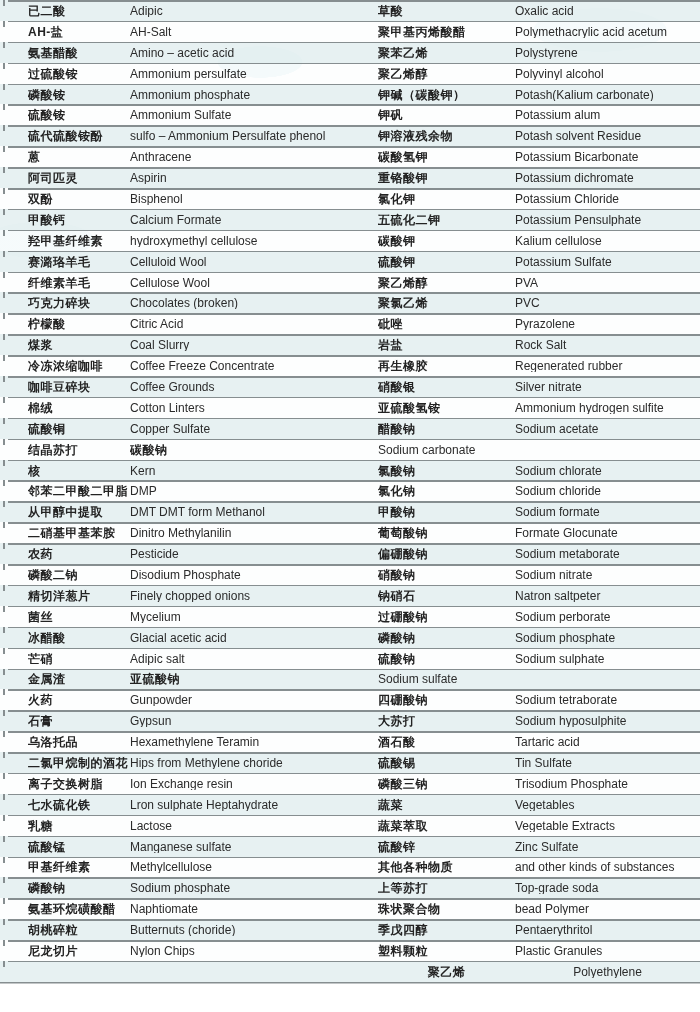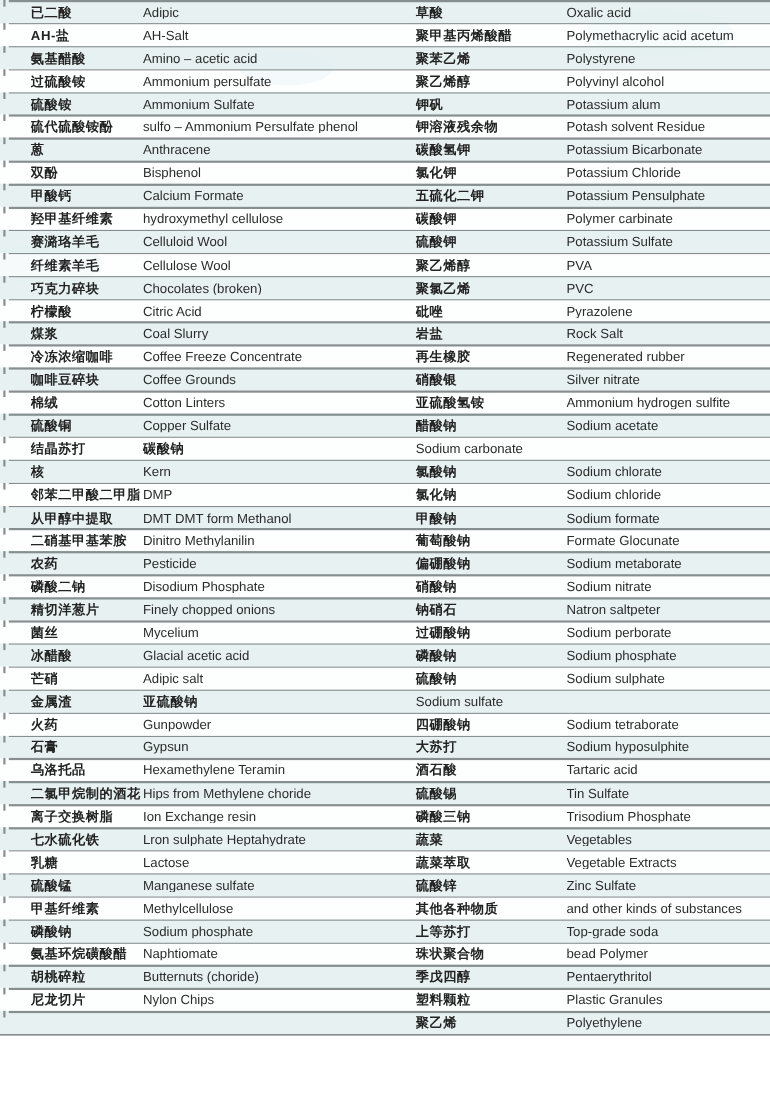--- a/index.html
+++ b/index.html
@@ -54,21 +54,21 @@
   }
   
   .row::after{
     content:"";
     position:absolute;
     left:3px; top:0;
     width:1.6px; height:6px;
     background:#868e90;
   }
   
-  .table .row:last-child{ box-shadow:0 1.5px 0 0 #868e90; }
+  .table .row:last-child{ box-shadow:0 1.5px 0 0 #868e90;text-align:center; }
   .cell{
     font-size:12px;
     color:#232323;
     white-space:nowrap;
     overflow:hidden;
     line-height:1;
     padding-top:1px;
   }
   .zh{ font-weight:600; letter-spacing:0.5px; }
   .en{ font-weight:400; color:#2b2b2b; }
@@ -100,20 +100,26 @@
     <div class="cell en">Polystyrene</div>
   </div>
 
   <div class="row">
     <div class="cell zh">过硫酸铵</div>
     <div class="cell en">Ammonium persulfate</div>
     <div class="cell zh">聚乙烯醇</div>
     <div class="cell en">Polyvinyl alcohol</div>
   </div>
 
+  <div class="row">
+    <div class="cell zh">磷酸铵</div>
+    <div class="cell en">Ammonium phosphate</div>
+    <div class="cell zh">钾碱（碳酸钾）</div>
+    <div class="cell en">Potash(Kalium carbonate)</div>
+  </div>
 
   <div class="row">
     <div class="cell zh">硫酸铵</div>
     <div class="cell en">Ammonium Sulfate</div>
     <div class="cell zh">钾矾</div>
     <div class="cell en">Potassium alum</div>
   </div>
 
   <div class="row">
     <div class="cell zh">硫代硫酸铵酚</div>
@@ -122,41 +128,47 @@
     <div class="cell en">Potash solvent Residue</div>
   </div>
 
   <div class="row">
     <div class="cell zh">蒽</div>
     <div class="cell en">Anthracene</div>
     <div class="cell zh">碳酸氢钾</div>
     <div class="cell en">Potassium Bicarbonate</div>
   </div>
 
+  <div class="row">
+    <div class="cell zh">阿司匹灵</div>
+    <div class="cell en">Aspirin</div>
+    <div class="cell zh">重铬酸钾</div>
+    <div class="cell en">Potassium dichromate</div>
+  </div>
 
   <div class="row">
     <div class="cell zh">双酚</div>
     <div class="cell en">Bisphenol</div>
     <div class="cell zh">氯化钾</div>
     <div class="cell en">Potassium Chloride</div>
   </div>
 
 
   <div class="row">
     <div class="cell zh">甲酸钙</div>
     <div class="cell en">Calcium Formate</div>
     <div class="cell zh">五硫化二钾</div>
     <div class="cell en">Potassium Pensulphate</div>
   </div>
 
   <div class="row">
     <div class="cell zh">羟甲基纤维素</div>
     <div class="cell en">hydroxymethyl cellulose</div>
     <div class="cell zh">碳酸钾</div>
-    <div class="cell en">Polymer carbinate</div>
+    <div class="cell en">Kalium cellulose</div>
   </div>
 
   <div class="row">
     <div class="cell zh">赛潞珞羊毛</div>
     <div class="cell en">Celluloid Wool</div>
     <div class="cell zh">硫酸钾</div>
     <div class="cell en">Potassium Sulfate</div>
   </div>
 
   <div class="row">

